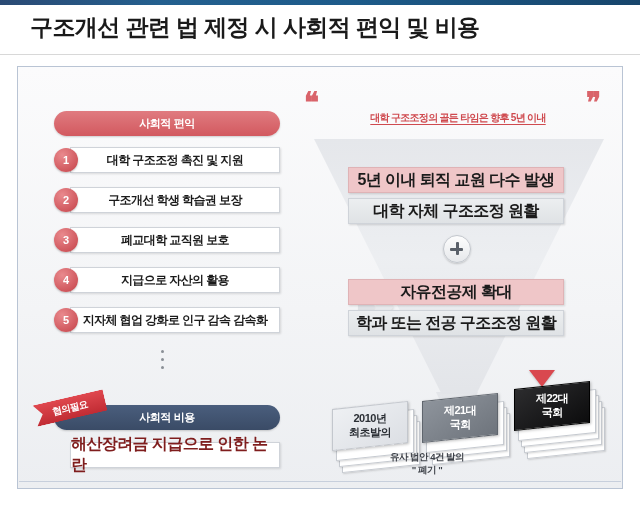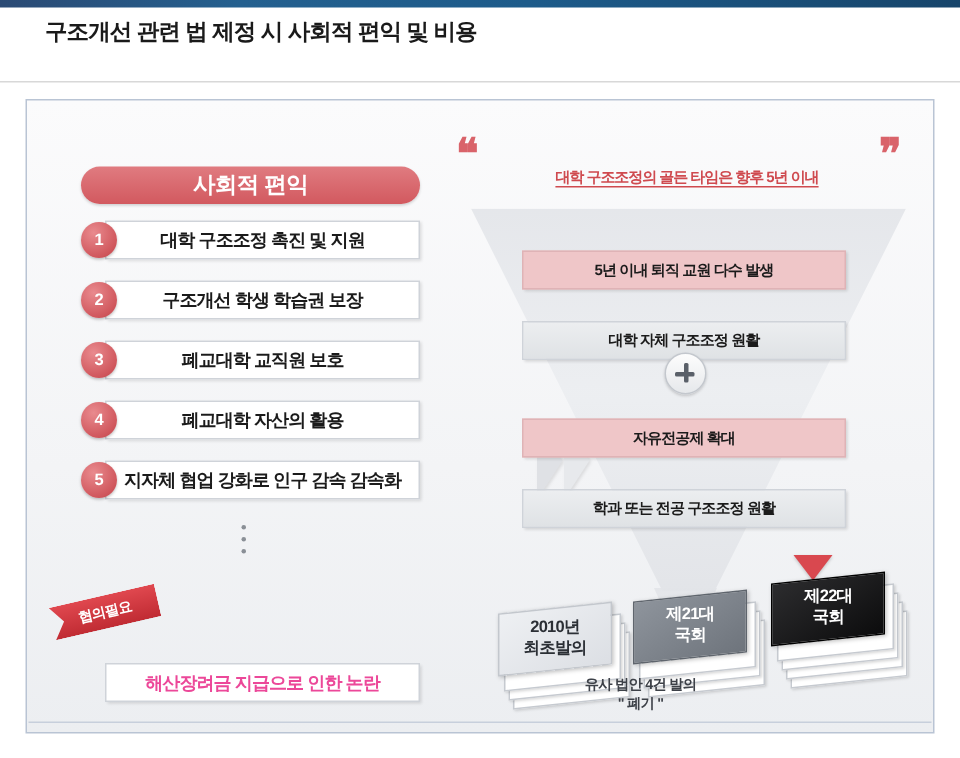--- a/index.html
+++ b/index.html
@@ -9,21 +9,21 @@
     font-family:"Liberation Sans","DejaVu Sans",sans-serif;
     position:relative;
   }
   
   #top-bar{
     position:absolute;left:0;top:0;width:640px;height:5px;
     background:linear-gradient(90deg,#2b4a74 0%,#24608f 25%,#1d5b8a 55%,#17456b 100%);
   }
   #page-title{
     position:absolute;left:30px;top:12px;width:560px;
-    font-size:15px;font-weight:bold;color:#1a1a1a;letter-spacing:-0.6px;
+    font-size:23px;font-weight:bold;color:#1a1a1a;letter-spacing:-0.6px;
     white-space:nowrap;
   }
   #title-rule{
     position:absolute;left:0;top:54px;width:640px;height:1px;background:#d8d8d8;
   }
 
   
   #figure{
     position:absolute;left:17px;top:66px;width:606px;height:423px;
     background:linear-gradient(180deg,#fbfbfc 0%,#f3f4f6 58%,#eceef1 100%);
@@ -41,21 +41,21 @@
     font-size:12.5px;font-weight:bold;color:#1c1c1c;letter-spacing:-0.5px;
     display:flex;align-items:center;gap:6px;
   }
   .heading-tick{
     display:inline-block;width:4px;height:13px;background:#6b3a6e;
   }
 
   .pill{
     position:absolute;left:36px;width:226px;height:25px;border-radius:13px;
     display:flex;align-items:center;justify-content:center;
-    color:#ffffff;font-size:15px;font-weight:bold;letter-spacing:-0.4px;
+    color:#ffffff;font-size:11px;font-weight:bold;letter-spacing:-0.4px;
     box-shadow:0 1px 2px rgba(0,0,0,0.18);
   }
   #pill-benefit{top:44px;background:linear-gradient(180deg,#e07b80 0%,#d2595f 100%);}
   #pill-cost{top:338px;background:linear-gradient(180deg,#4a5e7d 0%,#3a4b66 100%);}
 
   .list-row{
     position:absolute;left:36px;width:226px;height:26px;
   }
   .list-num{
     position:absolute;left:0;top:1px;width:24px;height:24px;border-radius:50%;
@@ -77,21 +77,21 @@
     position:absolute;left:143px;top:283px;
     display:flex;flex-direction:column;align-items:center;gap:5px;
   }
   #ellipsis span{width:3px;height:3px;background:#8a8f96;border-radius:50%;display:block;}
 
   #cost-box{
     position:absolute;left:52px;top:375px;width:210px;height:26px;
     background:#ffffff;border:1px solid #cfd3d9;
     box-shadow:1px 1px 2px rgba(0,0,0,0.12);
     display:flex;align-items:center;justify-content:center;
-    font-size:12px;font-weight:bold;color:#ec4899;letter-spacing:-0.6px;
+    font-size:16px;font-weight:bold;color:#7f1d1d;letter-spacing:-0.6px;
     box-sizing:border-box;
   }
   #ribbon{
     position:absolute;left:16px;top:330px;width:72px;height:22px;
     background:linear-gradient(180deg,#e0484f 0%,#c02b33 100%);
     transform:rotate(-13deg);
     display:flex;align-items:center;justify-content:center;
     color:#ffffff;font-size:9.5px;font-weight:bold;letter-spacing:-0.5px;
     box-shadow:0 1px 2px rgba(0,0,0,0.3);
     clip-path:polygon(0 0,100% 0,100% 100%,0 100%,8px 50%);
@@ -134,26 +134,26 @@
   #funnel-stem{
     position:absolute;left:150px;top:325px;width:42px;height:36px;
     background:linear-gradient(180deg,#e2e4e8 0%,#eef0f2 100%);
     clip-path:polygon(0 0,100% 0,62% 100%,38% 100%);
     opacity:0.9;
   }
 
   .funnel-box{
     position:absolute;left:62px;width:216px;height:26px;
     display:flex;align-items:center;justify-content:center;
-    font-size:10px;font-weight:bold;color:#1b1b1b;letter-spacing:-0.6px;
+    font-size:16px;font-weight:bold;color:#1b1b1b;letter-spacing:-0.6px;
     border:1px solid #cfd3d9;box-sizing:border-box;
     box-shadow:1px 1px 2px rgba(0,0,0,0.14);
   }
   .fb-pink{background:#efc6c8;border-color:#dfb3b6;}
-  .fb-gray{background:linear-gradient(180deg,#eceef0 0%,#dfe2e5 100%);margin-top:16px;}
+  .fb-gray{background:linear-gradient(180deg,#eceef0 0%,#dfe2e5 100%);}
   #fbox-1{top:100px;}
   #fbox-2{top:131px;}
   #fbox-3{top:212px;}
   #fbox-4{top:243px;}
 
   #plus-icon{
     position:absolute;left:157px;top:168px;width:26px;height:26px;border-radius:50%;
     background:linear-gradient(180deg,#fdfdfd 0%,#e6e8eb 100%);
     border:1px solid #c3c7cd;
     box-shadow:0 1px 2px rgba(0,0,0,0.18);
@@ -223,37 +223,40 @@
   <div class="list-row" style="top:120px">
     <div class="list-num">2</div>
     <div class="list-box">구조개선 학생 학습권 보장</div>
   </div>
   <div class="list-row" style="top:160px">
     <div class="list-num">3</div>
     <div class="list-box">폐교대학 교직원 보호</div>
   </div>
   <div class="list-row" style="top:200px">
     <div class="list-num">4</div>
-    <div class="list-box">폐교대학 자산의 활용</div>
+    <div class="list-box">지급으로 자산의 활용</div>
   </div>
   <div class="list-row" style="top:240px">
     <div class="list-num">5</div>
     <div class="list-box">지자체 협업 강화로 인구 감속 감속화</div>
   </div>
 
   <div id="ellipsis">
     <span></span>
       <span></span>
       <span></span>
   </div>
 
   <div id="ribbon">
     <span>협의필요</span>
   </div>
 
+  <div class="pill" id="pill-cost">
+    <span>사회적 비용</span>
+  </div>
 
   <div id="cost-box">해산장려금 지급으로 인한 논란</div>
 
   <div class="chevron" id="chev-1"></div>
   <div class="chevron" id="chev-2"></div>
 
   <div id="funnel-wrap">
 
     <div id="quote-open">❝</div>
     <div id="quote-close">❞</div>

